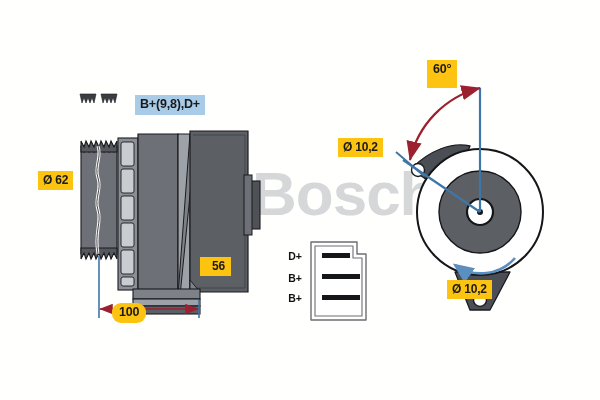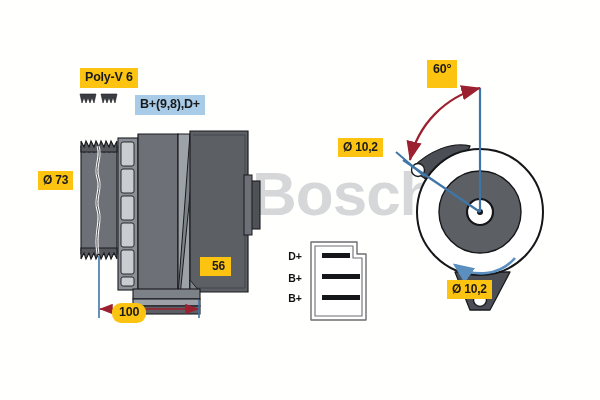--- a/index.html
+++ b/index.html
@@ -166,25 +166,24 @@
       <line x1="480" y1="88" x2="480" y2="212" stroke="#3f76a8" stroke-width="2.2"></line>
       <line x1="480" y1="212" x2="403" y2="160" stroke="#3f76a8" stroke-width="2.2"></line>
 
       <path d="M410,160 A96,96 0 0 1 480,88" fill="none" stroke="#9c2130" stroke-width="2.2" marker-start="url(#arrL)" marker-end="url(#arrR)"></path>
 
       <line x1="396" y1="152" x2="424" y2="176" stroke="#3f76a8" stroke-width="2"></line>
     </g>
 
   </svg>
 
-  <div class="callout cal-polyv">Poly-V 6</div>
 
   <div class="callout blue cal-bplus">B+(9,8),D+</div>
 
-  <div class="callout cal-d56">Ø 73</div>
+  <div class="callout cal-d56">Ø 62</div>
 
   <div class="callout cal-56">56</div>
 
   <div class="callout cal-100">100</div>
 
   <div class="callout cal-60">60°</div>
 
   <div class="callout cal-d102a">Ø 10,2</div>
 
   <div class="callout cal-d102b">Ø 10,2</div>

